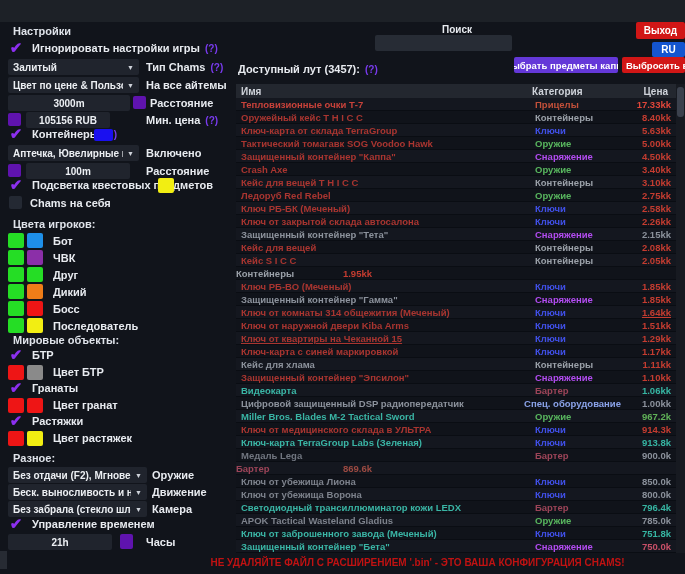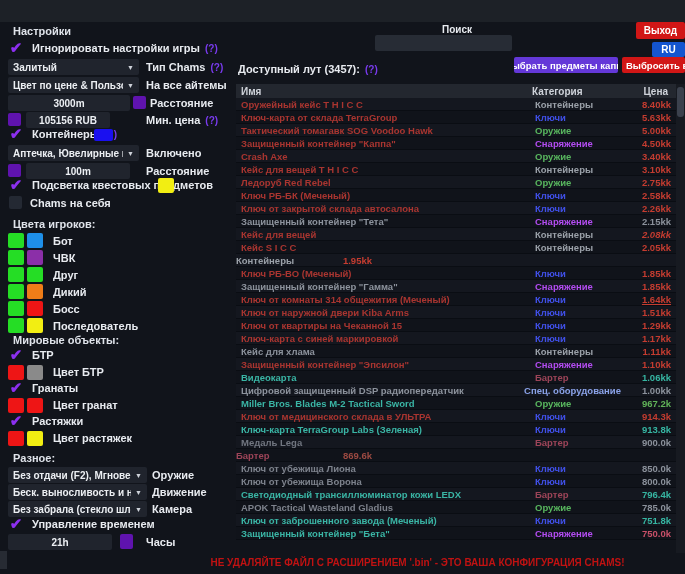--- a/index.html
+++ b/index.html
@@ -217,20 +217,25 @@
 <div class="btn" style="left:514px;top:57px;width:104px;height:16px;background:#6438d8;font-size:9.5px">Выбрать предметы каппа</div>
 <div class="btn" style="left:622px;top:57px;width:63px;height:16px;background:#d11616;font-size:9.5px;justify-content:flex-start;padding-left:4px">Выбросить все</div>
 
 <div class="tbl-header">
   <span class="h-name">Имя</span>
   <span class="h-cat">Категория</span>
   <span class="h-price">Цена</span>
 </div>
 <div id="table-body">
     <div class="trow">
+      <span class="c-name" style="color: rgb(200, 66, 58);">Тепловизионные очки Т-7</span>
+      <span class="c-cat" style="color: rgb(194, 80, 58);">Прицелы</span>
+      <span class="c-price" style="color: rgb(224, 70, 58);">17.33kk</span>
+    </div>
+    <div class="trow">
       <span class="c-name" style="color: rgb(169, 53, 48);">Оружейный кейс T H I C C</span>
       <span class="c-cat" style="color: rgb(154, 160, 168);">Контейнеры</span>
       <span class="c-price" style="color: rgb(196, 60, 48);">8.40kk</span>
     </div>
     <div class="trow">
       <span class="c-name" style="color: rgb(169, 53, 48);">Ключ-карта от склада TerraGroup</span>
       <span class="c-cat" style="color: rgb(64, 80, 232);">Ключи</span>
       <span class="c-price" style="color: rgb(196, 60, 48);">5.63kk</span>
     </div>
     <div class="trow">
@@ -269,21 +274,21 @@
       <span class="c-price" style="color: rgb(196, 60, 48);">2.26kk</span>
     </div>
     <div class="trow">
       <span class="c-name" style="color: rgb(140, 146, 156);">Защищенный контейнер "Тета"</span>
       <span class="c-cat" style="color: rgb(178, 76, 240);">Снаряжение</span>
       <span class="c-price" style="color: rgb(139, 145, 155);">2.15kk</span>
     </div>
     <div class="trow">
       <span class="c-name" style="color: rgb(169, 53, 48);">Кейс для вещей</span>
       <span class="c-cat" style="color: rgb(154, 160, 168);">Контейнеры</span>
-      <span class="c-price" style="color: rgb(196, 60, 48); font-style: italic;">2.08kk</span>
+      <span class="c-price" style="color: rgb(196, 60, 48);">2.08kk</span>
     </div>
     <div class="trow">
       <span class="c-name" style="color: rgb(169, 53, 48);">Кейс S I C C</span>
       <span class="c-cat" style="color: rgb(154, 160, 168);">Контейнеры</span>
       <span class="c-price" style="color: rgb(196, 60, 48);">2.05kk</span>
     </div>
     <div class="trow">
       <span class="c-cat" style="color: rgb(154, 160, 168);">Контейнеры</span>
       <span class="c-price" style="color: rgb(196, 60, 48);">1.95kk</span>
     </div>
@@ -301,21 +306,21 @@
       <span class="c-name" style="color: rgb(169, 53, 48);">Ключ от комнаты 314 общежития (Меченый)</span>
       <span class="c-cat" style="color: rgb(64, 80, 232);">Ключи</span>
       <span class="c-price" style="color: rgb(196, 60, 48); text-decoration: underline;">1.64kk</span>
     </div>
     <div class="trow">
       <span class="c-name" style="color: rgb(169, 53, 48);">Ключ от наружной двери Kiba Arms</span>
       <span class="c-cat" style="color: rgb(64, 80, 232);">Ключи</span>
       <span class="c-price" style="color: rgb(196, 60, 48);">1.51kk</span>
     </div>
     <div class="trow">
-      <span class="c-name" style="color: rgb(169, 53, 48);">Ключ от квартиры на Чеканной 15</span>
+      <span class="c-name" style="color: rgb(169, 53, 48); text-decoration: underline;">Ключ от квартиры на Чеканной 15</span>
       <span class="c-cat" style="color: rgb(64, 80, 232);">Ключи</span>
       <span class="c-price" style="color: rgb(196, 60, 48);">1.29kk</span>
     </div>
     <div class="trow">
       <span class="c-name" style="color: rgb(169, 53, 48);">Ключ-карта с синей маркировкой</span>
       <span class="c-cat" style="color: rgb(64, 80, 232);">Ключи</span>
       <span class="c-price" style="color: rgb(196, 60, 48);">1.17kk</span>
     </div>
     <div class="trow">
       <span class="c-name" style="color: rgb(140, 146, 156);">Кейс для хлама</span>

